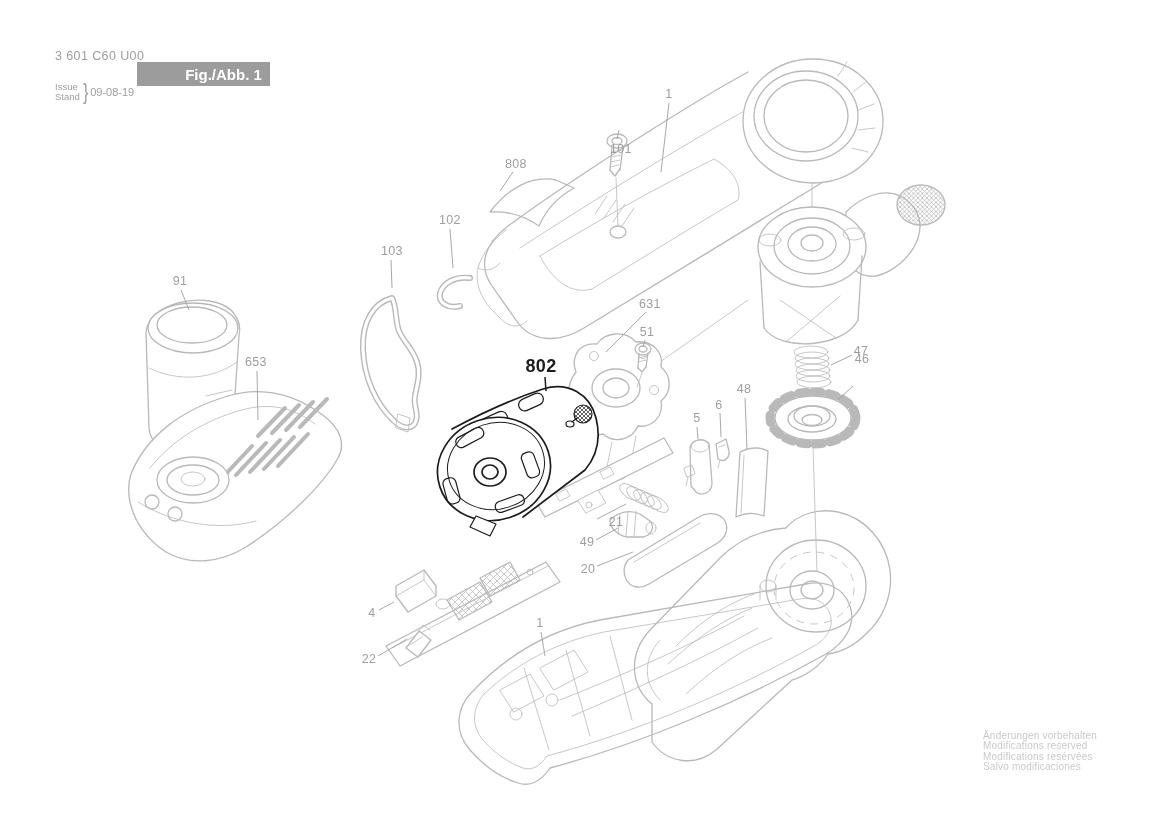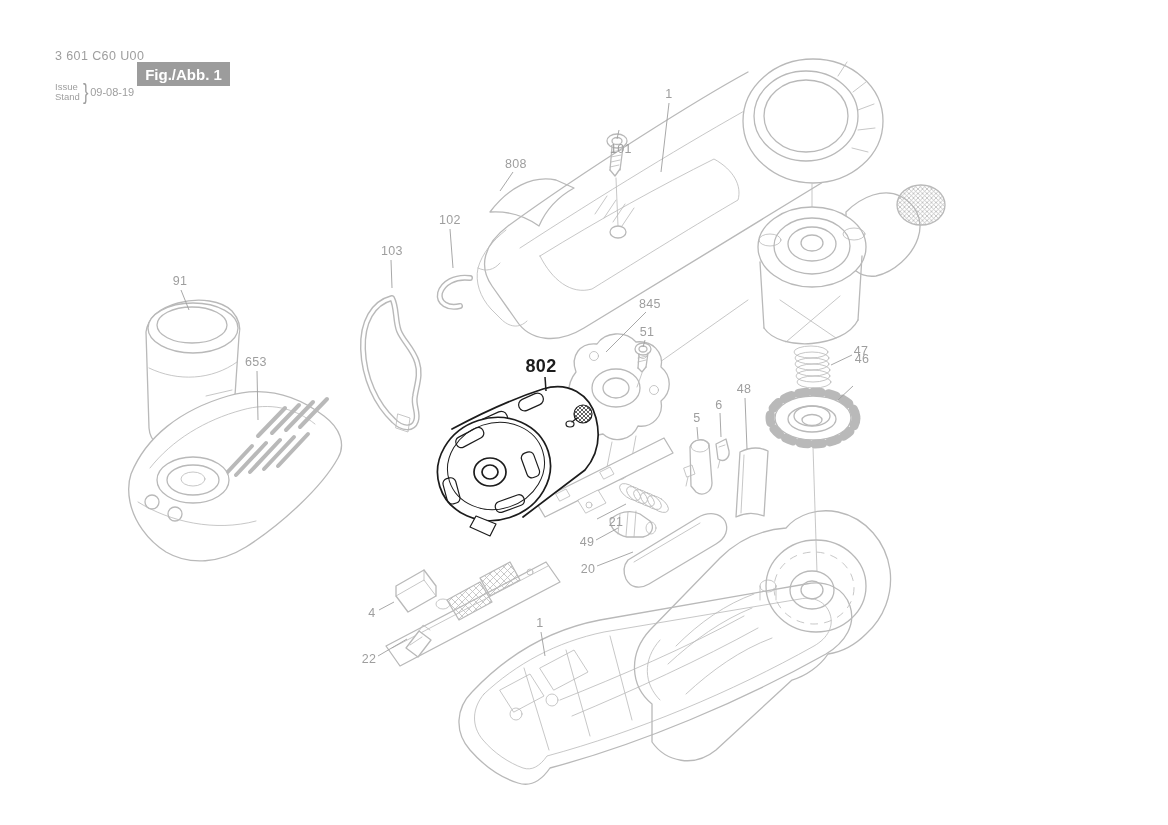--- a/index.html
+++ b/index.html
@@ -19,21 +19,21 @@
   .callout{position:absolute;transform:translate(-50%,-55%);color:var(--label);
            font-size:12.5px;letter-spacing:.3px;white-space:nowrap;}
   .callout.bold{color:var(--highlight);font-weight:bold;font-size:18px;}
   .header{position:absolute;left:55px;top:49px;color:var(--label);}
   .doc-number{font-size:12.5px;letter-spacing:.4px;}
   .issue-row{display:flex;align-items:center;margin-top:16px;}
   .issue-labels{font-size:9.5px;line-height:10px;display:flex;flex-direction:column;}
   .brace{font-size:22px;font-weight:100;margin:0 1px 0 2px;transform:scaleX(.75);}
   .date{font-size:11px;}
   .fig-box{position:absolute;left:137px;top:62px;width:93px;height:24px;background:var(--figbg);
-           color:#fff;font-weight:bold;font-size:15px;display:flex;align-items:center;justify-content:center;}
+           color:#fff;font-weight:bold;font-size:15px;display:flex;align-items:center;justify-content:center;padding-left:40px;}
   .footer{position:absolute;left:983px;top:731px;color:var(--footer);
           font-size:10px;line-height:10.4px;letter-spacing:.2px;}
 </style>
 </head>
 <body>
 
 <div class="stage">
 
 <svg class="diagram" width="1168" height="825" viewBox="0 0 1168 825">
   <defs>
@@ -313,21 +313,21 @@
 </svg>
 
 <div id="callout-layer">
       <div class="callout" style="left: 669px; top: 95px;">1</div>
       <div class="callout" style="left: 621px; top: 122px; margin-top: 28px;">101</div>
       <div class="callout" style="left: 516px; top: 165px; text-align: center;">808</div>
       <div class="callout" style="left: 450px; top: 221px;">102</div>
       <div class="callout" style="left: 392px; top: 252px;">103</div>
       <div class="callout" style="left: 180px; top: 282px;">91</div>
       <div class="callout" style="left: 256px; top: 363px;">653</div>
-      <div class="callout" style="left: 650px; top: 305px;">845</div>
+      <div class="callout" style="left: 650px; top: 305px;">631</div>
       <div class="callout" style="left: 647px; top: 333px;">51</div>
       <div class="callout bold" style="left: 541px; top: 368px;">802</div>
       <div class="callout" style="left: 861px; top: 352px;">47</div>
       <div class="callout" style="left: 862px; top: 360px;">46</div>
       <div class="callout" style="left: 744px; top: 390px;">48</div>
       <div class="callout" style="left: 697px; top: 419px;">5</div>
       <div class="callout" style="left: 719px; top: 406px;">6</div>
       <div class="callout" style="left: 616px; top: 523px;">21</div>
       <div class="callout" style="left: 587px; top: 543px;">49</div>
       <div class="callout" style="left: 588px; top: 570px;">20</div>
@@ -342,14 +342,20 @@
     <div class="issue-labels">
       <span>Issue</span>
       <span>Stand</span>
     </div>
     <span class="brace">}</span>
     <span class="date">09-08-19</span>
   </div>
 </div>
 <div class="fig-box">Fig./Abb. 1</div>
 
+<div class="footer">
+      <div>Änderungen vorbehalten</div>
+      <div>Modifications reserved</div>
+      <div>Modifications resérvées</div>
+      <div>Salvo modificaciones</div>
+    </div>
 
 </div>
 
 </body></html>

